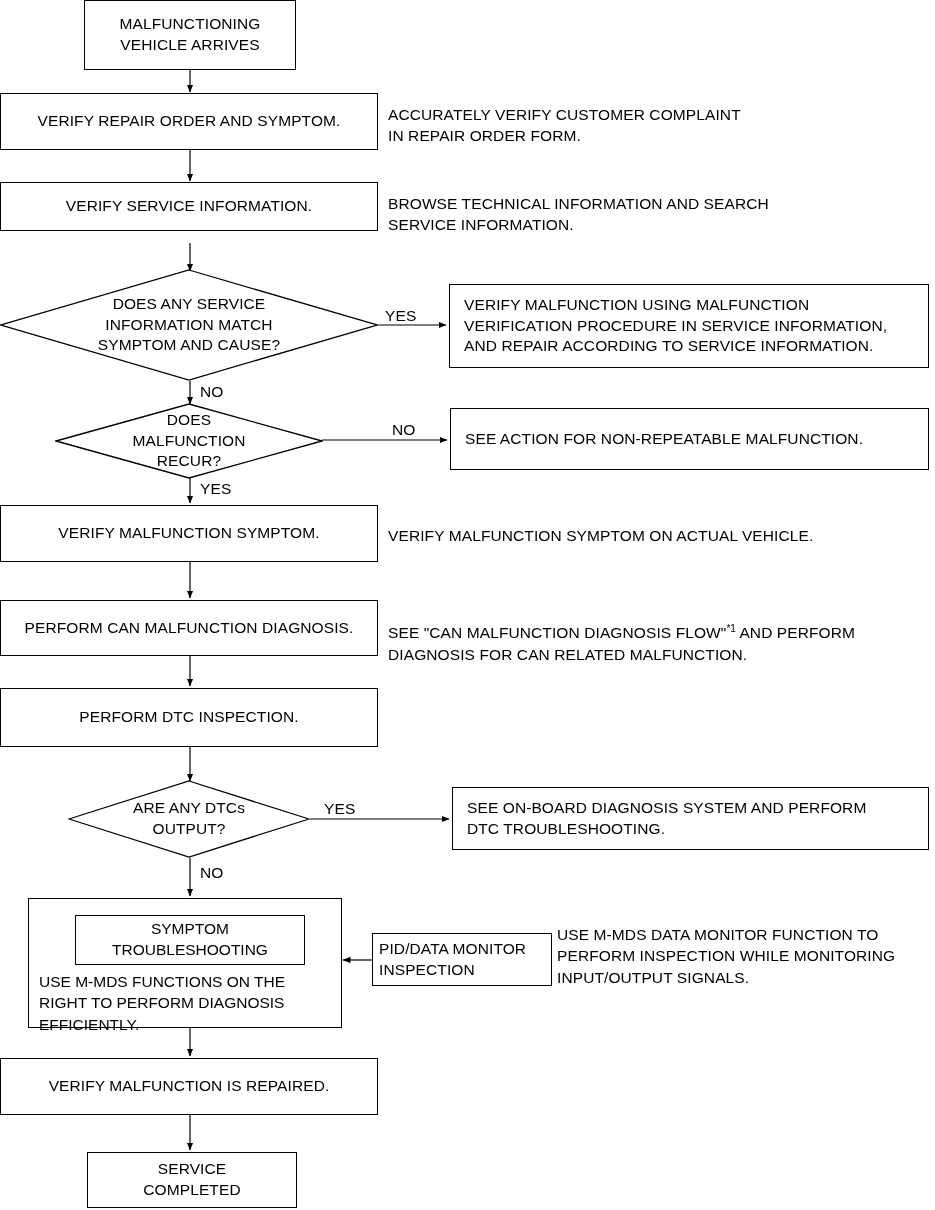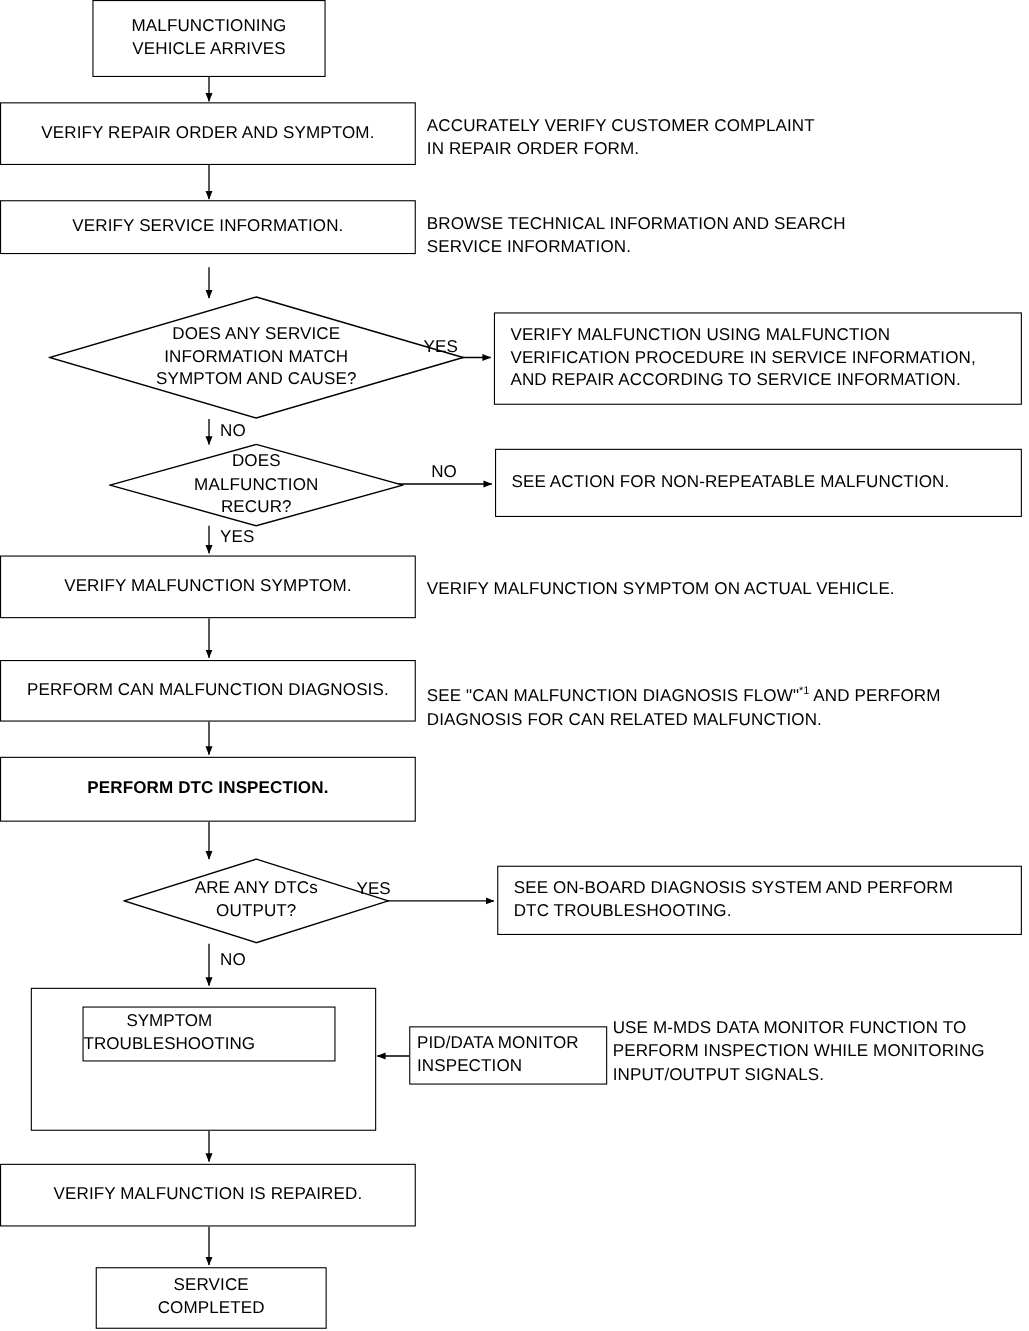--- a/index.html
+++ b/index.html
@@ -55,21 +55,21 @@
 
   
   .blabel {
     position: absolute;
     font-size: 15.5px;
     letter-spacing: 0.1px;
     white-space: nowrap;
   }
 
   
-  .diamond-wrap { position: absolute; margin-left: 44px; }
+  .diamond-wrap { position: absolute; }
   .diamond-wrap svg { display: block; }
   .diamond-text {
     position: absolute;
     inset: 0;
     display: flex;
     flex-direction: column;
     align-items: center;
     justify-content: center;
     font-size: 15.5px;
     line-height: 1.33;
@@ -94,20 +94,21 @@
   }
 
   
   .inner-box {
     position: absolute;
     box-sizing: border-box;
     border: 1px solid #000000;
     background: #ffffff;
     display: flex;
     align-items: center;
+    justify-content: center;
     text-align: center;
     font-size: 15.5px;
     line-height: 1.35;
     white-space: pre-line;
   }
   .inner-text {
     position: absolute;
     font-size: 15.5px;
     line-height: 1.38;
     white-space: pre-line;
@@ -220,21 +221,21 @@
   <div class="note" style="left:388px; top:525px; width:480px;">VERIFY MALFUNCTION SYMPTOM ON ACTUAL VEHICLE.</div>
 
   <div class="box center" style="left:0px; top:600px; width:378px; height:56px;">
     <span>PERFORM CAN MALFUNCTION DIAGNOSIS.</span>
   </div>
   <div class="note" style="left:388px; top:601px; width:540px;">
     <span>SEE "CAN MALFUNCTION DIAGNOSIS FLOW"</span><span class="sup">*1</span><span> AND PERFORM
 DIAGNOSIS FOR CAN RELATED MALFUNCTION.</span>
   </div>
 
-  <div class="box center" style="left:0px; top:688px; width:378px; height:59px;font-weight:bold;">
+  <div class="box center" style="left:0px; top:688px; width:378px; height:59px;">
     <span>PERFORM DTC INSPECTION.</span>
   </div>
 
   <div class="diamond-wrap" style="left:68px; top:780px; width:242px; height:78px;">
     <svg width="242" height="78" viewBox="0 0 242 78" xmlns="http://www.w3.org/2000/svg">
       <polygon points="121,1 241,39 121,77 1,39" fill="#ffffff" stroke="#000000" stroke-width="1.3"></polygon>
     </svg>
     <div class="diamond-text">ARE ANY DTCs
 OUTPUT?</div>
   </div>
@@ -244,20 +245,23 @@
   <div class="box leftpad" style="left:452px; top:787px; width:477px; height:63px;">
     <span>SEE ON-BOARD DIAGNOSIS SYSTEM AND PERFORM
 DTC TROUBLESHOOTING.</span>
   </div>
 
   <div class="container-box" style="left:28px; top:898px; width:314px; height:130px;">
     <div class="inner-box" style="left:46px; top:16px; width:230px; height:50px;">
       <span>SYMPTOM
 TROUBLESHOOTING</span>
     </div>
+    <div class="inner-text" style="left:10px; top:72px; width:300px;">USE M-MDS FUNCTIONS ON THE
+RIGHT TO PERFORM DIAGNOSIS
+EFFICIENTLY.</div>
   </div>
 
   <div class="box leftpad thin" style="left:372px; top:933px; width:180px; height:53px; padding-left:6px;">
     <span>PID/DATA MONITOR
 INSPECTION</span>
   </div>
   <div class="note" style="left:557px; top:924px; width:380px;">USE M-MDS DATA MONITOR FUNCTION TO
 PERFORM INSPECTION WHILE MONITORING
 INPUT/OUTPUT SIGNALS.</div>
 

